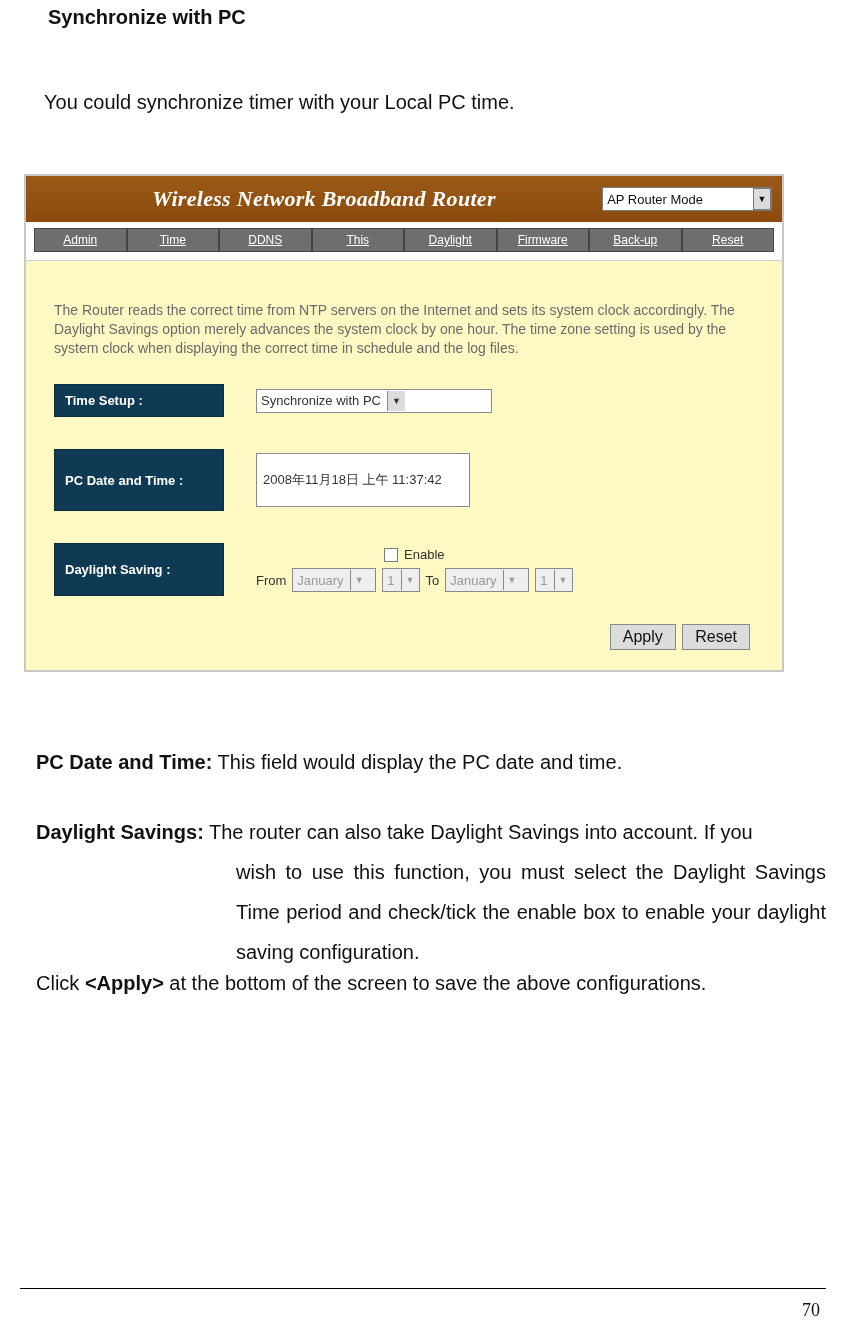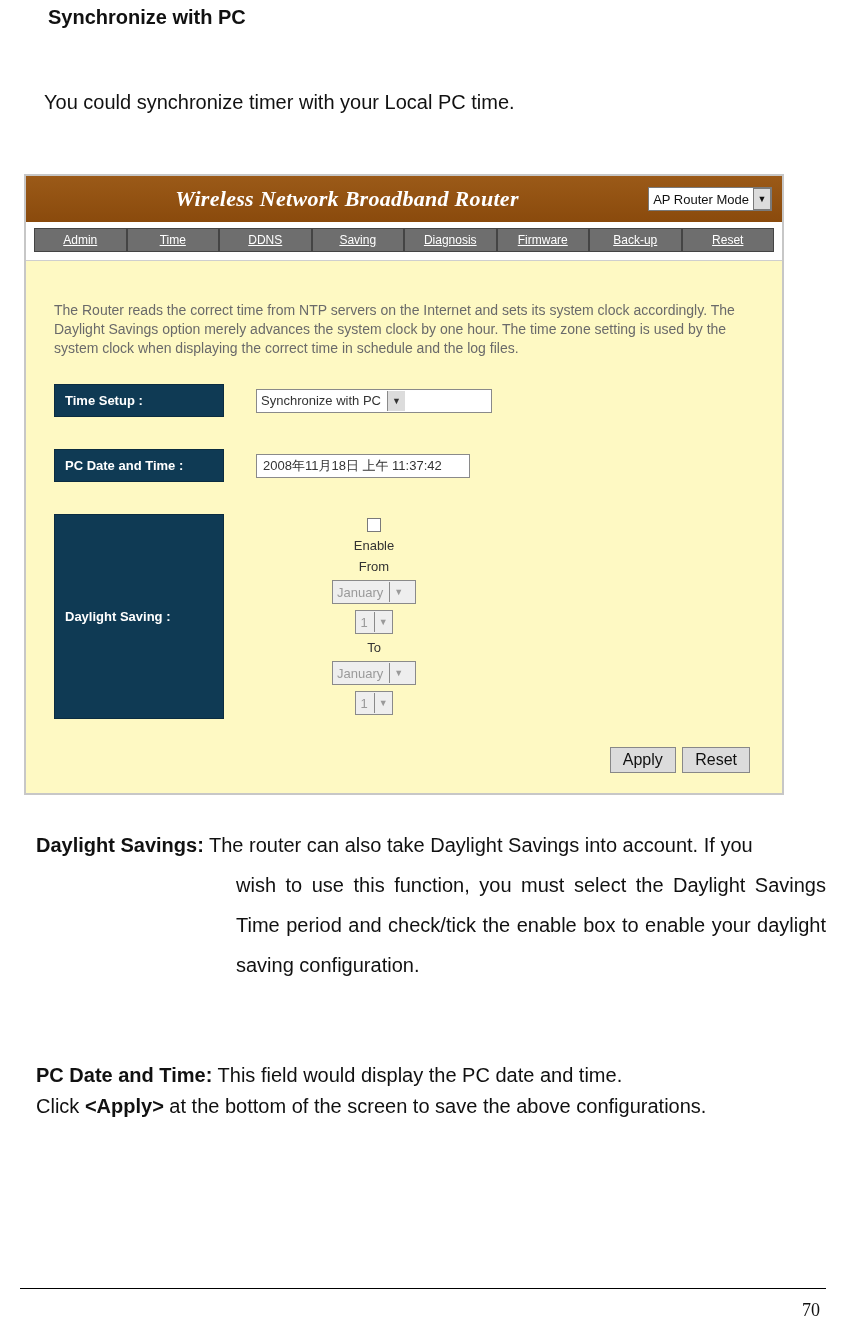--- a/index.html
+++ b/index.html
@@ -78,20 +78,21 @@
     text-align: center;
   }
   .mode-select {
     background: #fff;
     border: 1px solid #7a7a7a;
     height: 22px;
     display: inline-flex;
     align-items: center;
     font-size: 13px;
     padding: 0 0 0 4px;
+    gap: 46px;
   }
   .mode-select .arrow {
     width: 16px;
     height: 20px;
     margin-left: 4px;
     background: #dcdcdc;
     border: 1px solid #7a7a7a;
     display: inline-flex;
     align-items: center;
     justify-content: center;
@@ -168,21 +169,21 @@
     margin-left: 6px;
     background: #dcdcdc;
     border-left: 1px solid #8a8a8a;
     display: inline-flex; align-items:center; justify-content:center;
     font-size: 9px;
   }
   .text-field {
     height: 22px;
     border: 1px solid #8a8a8a;
     background: #fff;
-    padding: 0 6px;
+    padding: 15px 6px;
     display: inline-flex;
     align-items: center;
     font-size: 13px;
     min-width: 200px;
   }
   .checkbox {
     width: 12px; height: 12px;
     border: 1px solid #7a7a7a;
     display: inline-block;
     background: #fff;
@@ -192,21 +193,20 @@
     display: flex;
     flex-direction: column;
     gap: 6px;
   }
   .daylight-row {
     display: flex;
     align-items: center;
     gap: 6px;
     font-size: 13px;
     color: #333;
-    flex-direction: column;
   }
   .disabled .select,
   .disabled .select .arrow,
   .disabled .text-field {
     color: #9a9a9a;
     background: #eeeeee;
   }
 
   .btn-row {
     text-align: right;
@@ -254,22 +254,22 @@
         <div class="mode-select">
           <span>AP Router Mode</span>
           <span class="arrow">▼</span>
         </div>
       </div>
 
       <div class="tabs">
         <div class="tab">Admin</div>
         <div class="tab">Time</div>
         <div class="tab">DDNS</div>
-        <div class="tab">Saving</div>
-        <div class="tab">Diagnosis</div>
+        <div class="tab">This</div>
+        <div class="tab">Daylight</div>
         <div class="tab">Firmware</div>
         <div class="tab">Back-up</div>
         <div class="tab">Reset</div>
       </div>
 
       <div class="panel">
         <div class="desc">The Router reads the correct time from NTP servers on the Internet and sets its system clock accordingly. The Daylight Savings option merely advances the system clock by one hour. The time zone setting is used by the system clock when displaying the correct time in schedule and the log files.</div>
 
         <div class="form-table">
           <div class="form-label">Time Setup :</div>
@@ -315,28 +315,28 @@
         </div>
 
         <div class="btn-row">
           <span class="btn">Apply</span>
           <span class="btn">Reset</span>
         </div>
       </div>
     </div>
   </div>
 
+  <div class="defn">
+    <span class="b">PC Date and Time:</span><span> This field would display the PC date and time.</span>
+  </div>
+
   <div class="defn" style="margin-top:30px;">
     <span class="b">Daylight Savings:</span><span> The router can also take Daylight Savings into account. If you</span>
     <span class="hang">wish to use this function, you must select the Daylight Savings Time period and check/tick the enable box to enable your daylight saving configuration.</span>
   </div>
 
-  <div class="defn">
-    <span class="b">PC Date and Time:</span><span> This field would display the PC date and time.</span>
-  </div>
-
   <div class="click-apply">
     <span>Click </span><span class="b">&lt;Apply&gt;</span><span> at the bottom of the screen to save the above configurations.</span>
   </div>
 
   <div class="page-rule"></div>
   <div class="page-footer">70</div>
 </div>
 
 </body></html>

